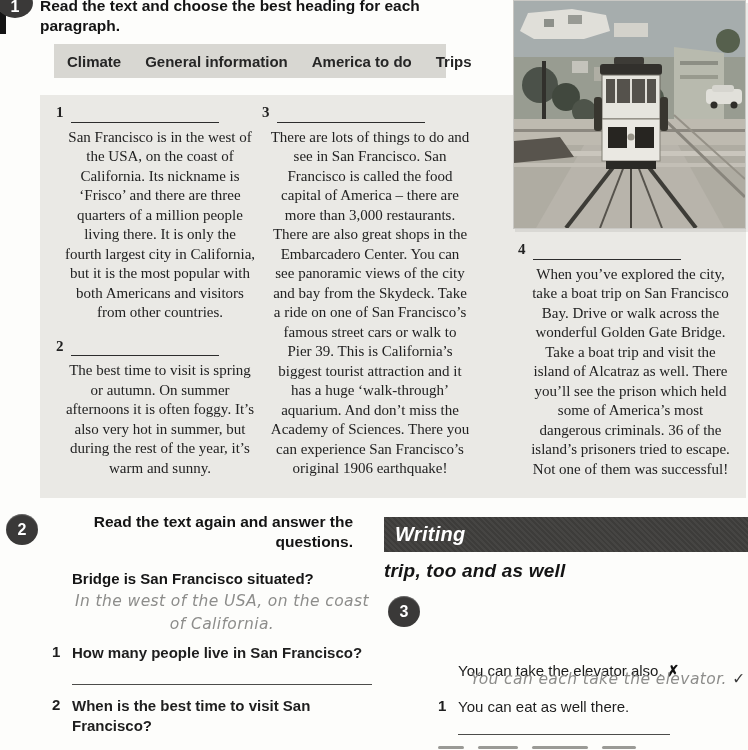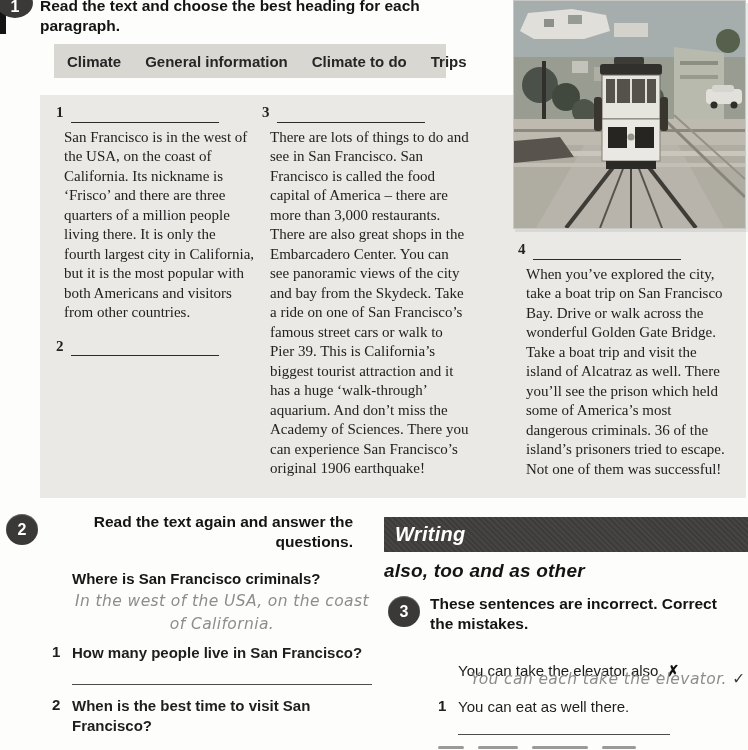--- a/index.html
+++ b/index.html
@@ -24,21 +24,21 @@
   }
   .bank span{font-size:15px;font-weight:600;color:#262626;white-space:nowrap;}
   .panel{position:absolute;left:40px;top:95px;width:706px;height:403px;background:#eae9e5;}
   .col{position:absolute;font-family:"Liberation Serif",serif;font-size:15px;line-height:19.5px;color:#222;}
   .col-1{left:56px;top:103px;width:200px;}
   .col-2{left:262px;top:103px;width:208px;}
   .col-3{left:518px;top:240px;width:217px;}
   .para-head{display:flex;align-items:flex-end;margin-bottom:5px;}
   .para-head .num{font-weight:bold;font-size:15px;font-family:"Liberation Serif",serif;}
   .para-head .rule{width:148px;border-bottom:1.6px solid #2c2c2c;margin-left:7px;height:14px;}
-  .para-text{margin:0 0 0 8px;}
+  .para-text{margin:0 0 0 8px;text-align:center;}
   .para-gap{margin-top:14px;}
   
   .photo{
     position:absolute;left:513px;top:0;width:233px;height:229px;
     border:1px solid #c9c8c4;box-sizing:border-box;box-shadow:2px 3px 0 rgba(0,0,0,.07);
     background:#b9bcba;
   }
   .photo svg{display:block;}
   
   .ex2-instruction{position:absolute;left:48px;top:512px;width:305px;text-align:right;}
@@ -81,37 +81,38 @@
 
   <div class="badge" style="left:-3px;top:-12px;width:36px;height:30px;">
     <span style="margin-top:8px;">1</span>
   </div>
 
   <div class="instruction ex1-instruction">Read the text and choose the best heading for each paragraph.</div>
 
   <div class="bank">
     <span>Climate</span>
     <span>General information</span>
-    <span>Climate to do</span>
+    <span>America to do</span>
     <span>Trips</span>
   </div>
 
   <div class="panel"></div>
 
   <div class="col col-1">
     <div class="para-head">
       <span class="num">1</span>
       <span class="rule"></span>
     </div>
     <p class="para-text">San Francisco is in the west of the USA, on the coast of California. Its nickname is ‘Frisco’ and there are three quarters of a million people living there. It is only the fourth largest city in California, but it is the most popular with both Americans and visitors from other countries.</p>
 
     <div class="para-head para-gap">
       <span class="num">2</span>
       <span class="rule"></span>
     </div>
+    <p class="para-text">The best time to visit is spring or autumn. On summer afternoons it is often foggy. It’s also very hot in summer, but during the rest of the year, it’s warm and sunny.</p>
   </div>
 
   <div class="col col-2">
     <div class="para-head">
       <span class="num">3</span>
       <span class="rule"></span>
     </div>
     <p class="para-text">There are lots of things to do and see in San Francisco. San Francisco is called the food capital of America – there are more than 3,000 restaurants. There are also great shops in the Embarcadero Center. You can see panoramic views of the city and bay from the Skydeck. Take a ride on one of San Francisco’s famous street cars or walk to Pier 39. This is California’s biggest tourist attraction and it has a huge ‘walk-through’ aquarium. And don’t miss the Academy of Sciences. There you can experience San Francisco’s original 1906 earthquake!</p>
   </div>
 
@@ -198,47 +199,46 @@
       <rect x="0" y="0" width="231" height="227" fill="rgba(124,104,66,0.05)"></rect>
     </svg>
   </div>
 
   <div class="badge" style="left:6px;top:514px;width:32px;height:31px;">
     <span>2</span>
   </div>
 
   <div class="instruction ex2-instruction">Read the text again and answer the questions.</div>
 
-  <div class="ex-question" style="left:72px;top:569px;">Where is San Francisco criminals?</div>
+  <div class="ex-question" style="left:72px;top:569px;">Bridge is San Francisco situated?</div>
 
   <div class="handwriting" style="left:72px;top:590px;width:300px;">In the west of the USA, on the coast of California.</div>
 
   <div class="qrow" style="left:52px;top:643px;width:320px;">
     <span class="qnum">1</span>
     <span class="qtext">How many people live in San Francisco?</span>
   </div>
 
   <div class="answer-line" style="left:72px;top:684px;width:300px;"></div>
 
   <div class="qrow" style="left:52px;top:696px;width:300px;">
     <span class="qnum">2</span>
     <span class="qtext" style="width:260px;">When is the best time to visit San Francisco?</span>
   </div>
 
   <div class="writing-bar">
     <span>Writing</span>
   </div>
 
-  <div class="writing-subtitle">also, too and as other</div>
+  <div class="writing-subtitle">trip, too and as well</div>
 
   <div class="badge" style="left:388px;top:596px;width:32px;height:31px;">
     <span>3</span>
   </div>
 
-  <div class="instruction" style="position:absolute;left:430px;top:594px;width:312px;">These sentences are incorrect. Correct the mistakes.</div>
 
   <div style="position:absolute;left:458px;top:648px;" class="sentence">
     <span>You can take the elevator also.</span>
     <span class="mark-x">✗</span>
   </div>
 
   <div class="handwriting" style="left:458px;top:668px;width:300px;">
     <span>You can each take the elevator.</span>
     <span class="mark-check">✓</span>
   </div>

